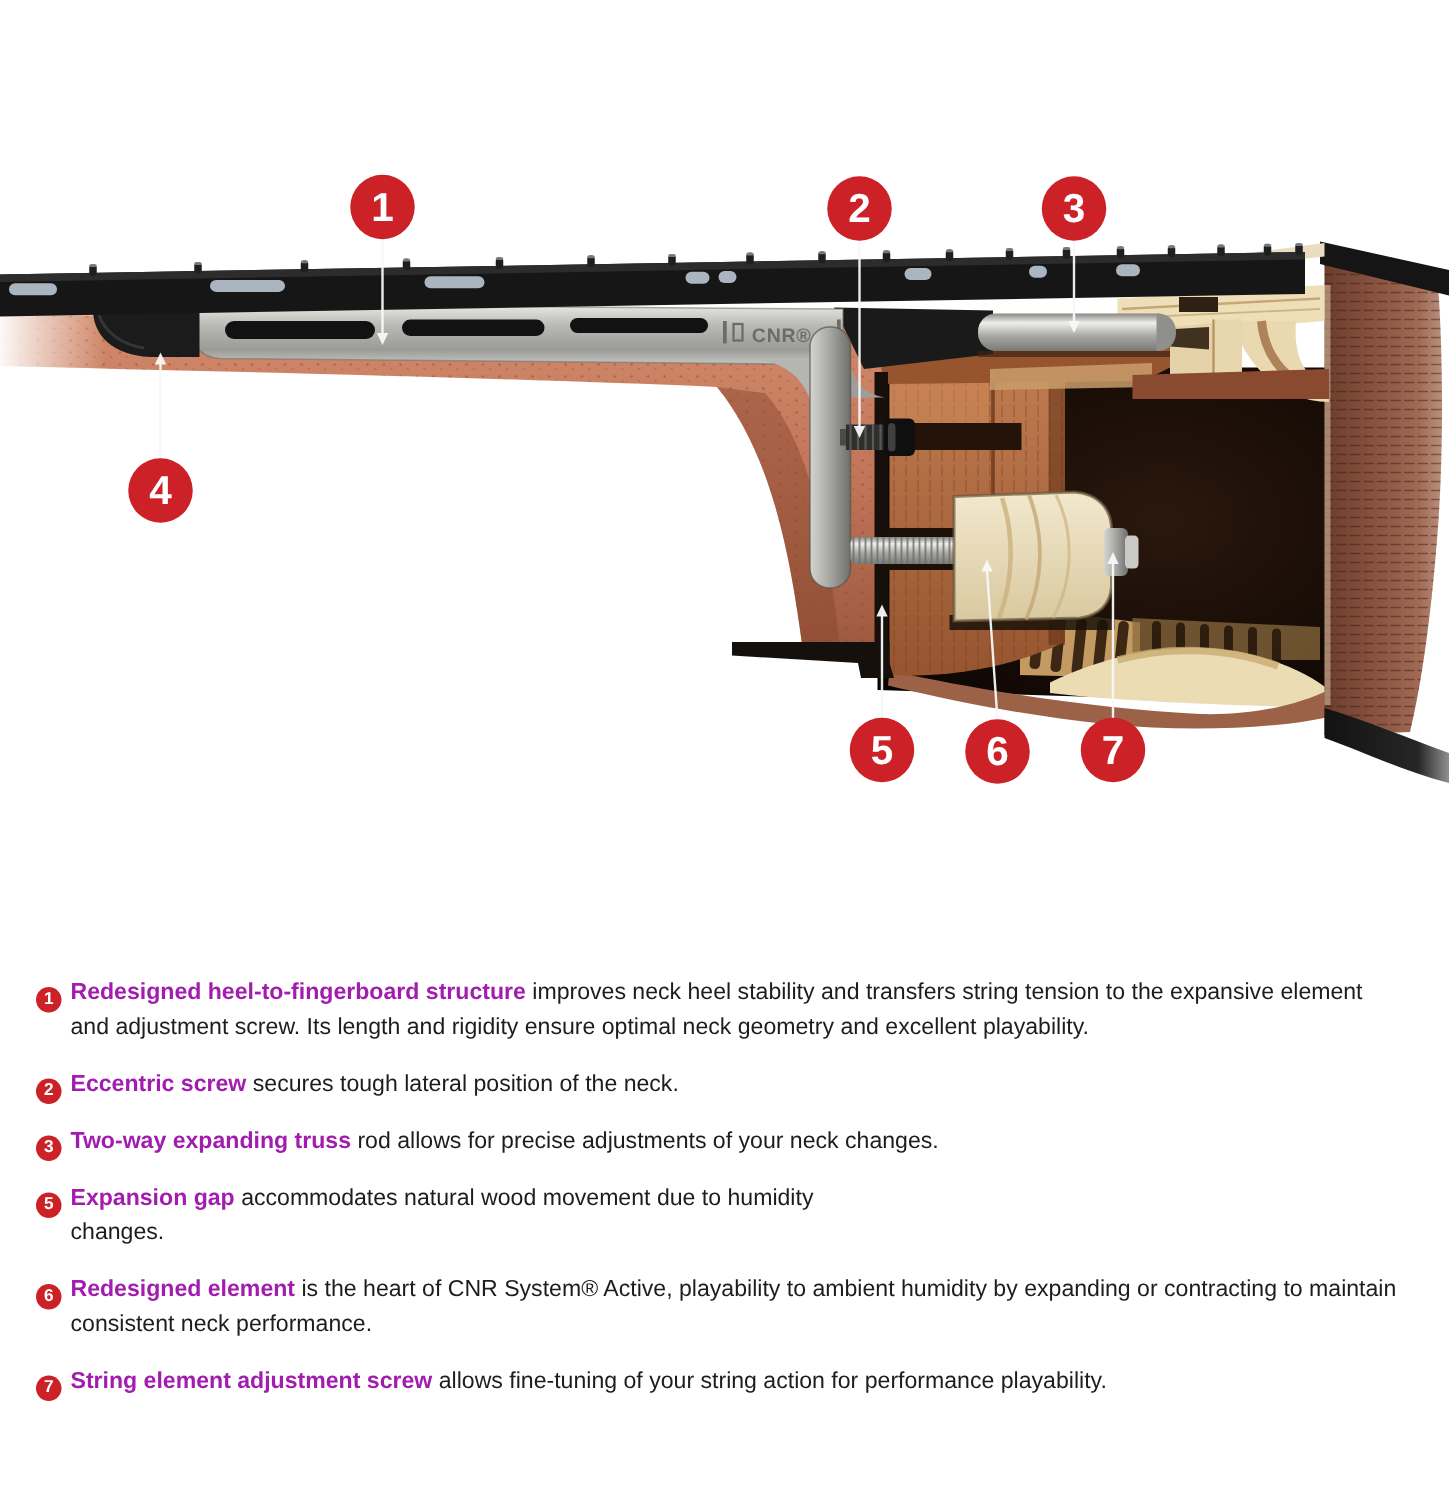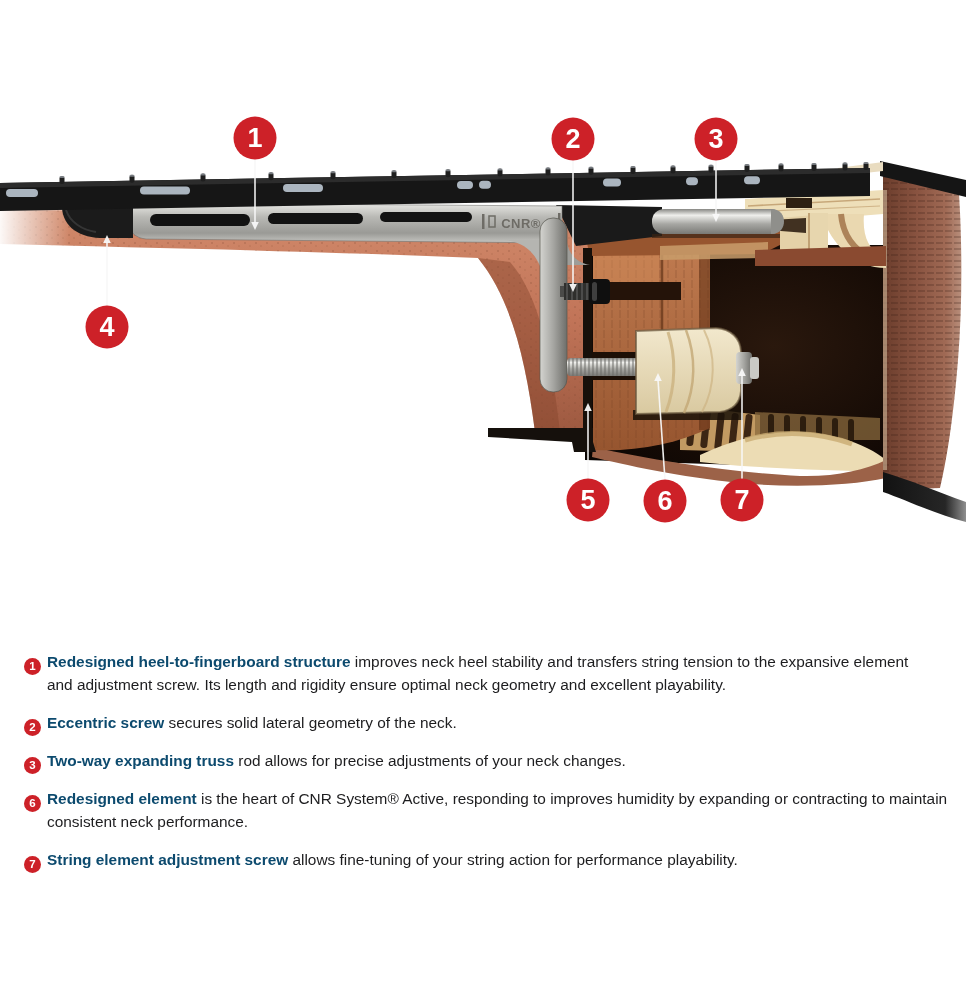--- a/index.html
+++ b/index.html
@@ -2,21 +2,21 @@
 <html><head>
 <meta charset="utf-8">
 <style>
   html,body{margin:0;padding:0;background:#ffffff;}
   body{width:966px;font-family:"Liberation Sans",sans-serif;-webkit-font-smoothing:antialiased;}
   .page{width:966px;height:1003px;background:#fff;position:relative;overflow:hidden;}
   .diagram-wrap{position:relative;width:966px;height:620px;}
   .diagram-wrap svg{display:block;}
   .legend{margin:30px 18px 0 24px;color:#1d1d1f;font-size:15.4px;line-height:23px;}
   .legend-item{padding-left:23px;text-indent:-23px;margin-bottom:15px;white-space:pre-line;}
-  .legend-item b{font-weight:bold;color:#0c4a6e;}
+  .legend-item b{font-weight:bold;color:#a21caf;}
   .num-badge{display:inline-block;width:17px;height:17px;border-radius:50%;
     background:#cd2128;color:#fff;font-size:11.5px;font-weight:bold;line-height:17px;
     text-align:center;text-indent:0;margin-right:6px;position:relative;top:3px;}
 </style>
 </head>
 <body>
 
 <div class="page">
 
   <div class="diagram-wrap">
@@ -327,19 +327,21 @@
             <circle cx="742" cy="500" r="21.5" fill="#cd2128"></circle>
             <text x="742" y="509" text-anchor="middle" font-size="27" font-weight="bold" fill="#ffffff">7</text>
           </g>
         </g>
     </svg>
   </div>
 
   <div class="legend" id="legend">
       <div class="legend-item"><span class="num-badge">1</span><b>Redesigned heel-to-fingerboard structure</b> <span>improves neck heel stability and transfers string tension to the expansive element
 and adjustment screw. Its length and rigidity ensure optimal neck geometry and excellent playability.</span></div>
-      <div class="legend-item"><span class="num-badge">2</span><b>Eccentric screw</b> <span>secures solid lateral geometry of the neck.</span></div>
+      <div class="legend-item"><span class="num-badge">2</span><b>Eccentric screw</b> <span>secures tough lateral position of the neck.</span></div>
       <div class="legend-item"><span class="num-badge">3</span><b>Two-way expanding truss</b> <span>rod allows for precise adjustments of your neck changes.</span></div>
-      <div class="legend-item"><span class="num-badge">6</span><b>Redesigned element</b> <span>is the heart of CNR System® Active, responding to improves humidity by expanding or contracting to maintain
+      <div class="legend-item"><span class="num-badge">5</span><b>Expansion gap</b> <span>accommodates natural wood movement due to humidity
+changes.</span></div>
+      <div class="legend-item"><span class="num-badge">6</span><b>Redesigned element</b> <span>is the heart of CNR System® Active, playability to ambient humidity by expanding or contracting to maintain
 consistent neck performance.</span></div>
       <div class="legend-item"><span class="num-badge">7</span><b>String element adjustment screw</b> <span>allows fine-tuning of your string action for performance playability.</span></div>
     </div>
 </div>
 
 </body></html>

